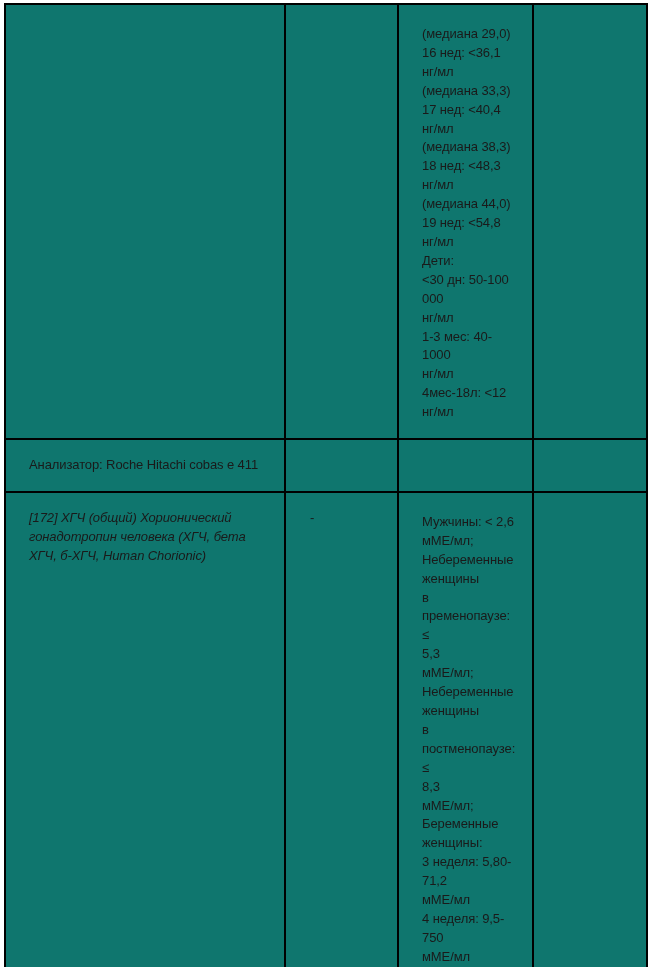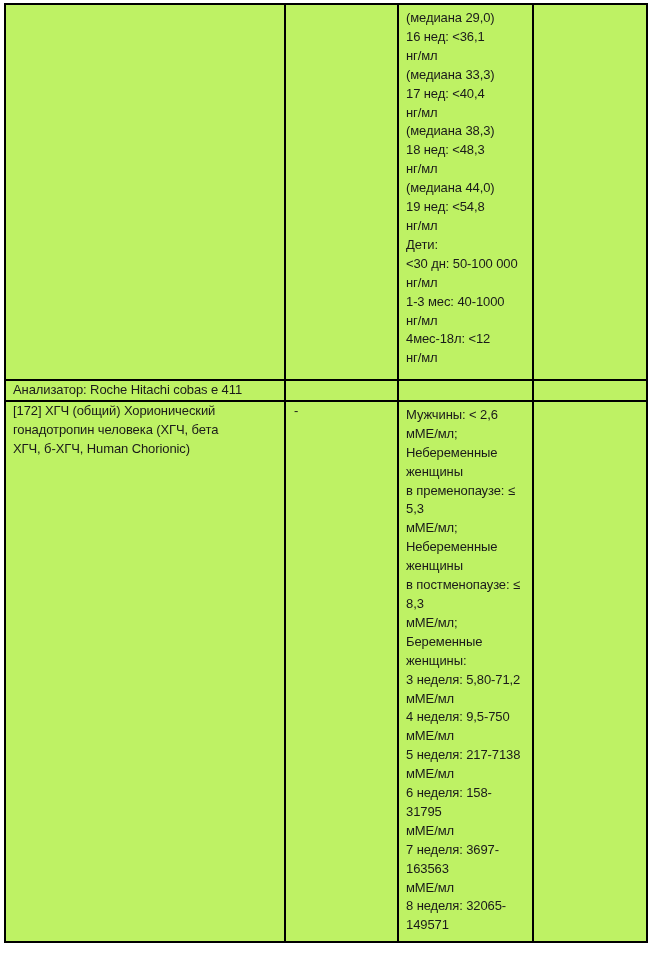--- a/index.html
+++ b/index.html
@@ -18,26 +18,26 @@
   table.doc-table {
     position: absolute;
     left: 4px;
     top: 3px;
     width: 642px;
     border-collapse: collapse;
     table-layout: fixed;
   }
   table.doc-table td {
     border: 2px solid #000000;
-    padding: 0;
+    padding: 16px;
     font-size: 13px;
     line-height: 18.9px;
     letter-spacing: -0.1px;
     vertical-align: top;
-    background: #bef264;
+    background: #0f766e;
     overflow: hidden;
   }
   tr.row-continued { height: 376px; }
   tr.row-analyzer  { height: 20px;  }
   tr.row-hcg       { height: 541px; }
 
   .pre {
     white-space: pre-line;
   }
   td.cell-ref .pre {
@@ -48,20 +48,21 @@
   }
   td.cell-analyzer .one-line {
     padding: 0 4px 0 7px;
     white-space: nowrap;
   }
   td.cell-name {
     vertical-align: middle;
   }
   td.cell-name .pre {
     padding: 0 8px 0 7px;
+    font-style: italic;
   }
   td.cell-dash {
     vertical-align: middle;
   }
   td.cell-dash .one-line {
     padding: 0 0 0 8px;
   }
 </style>
 </head>
 <body>

